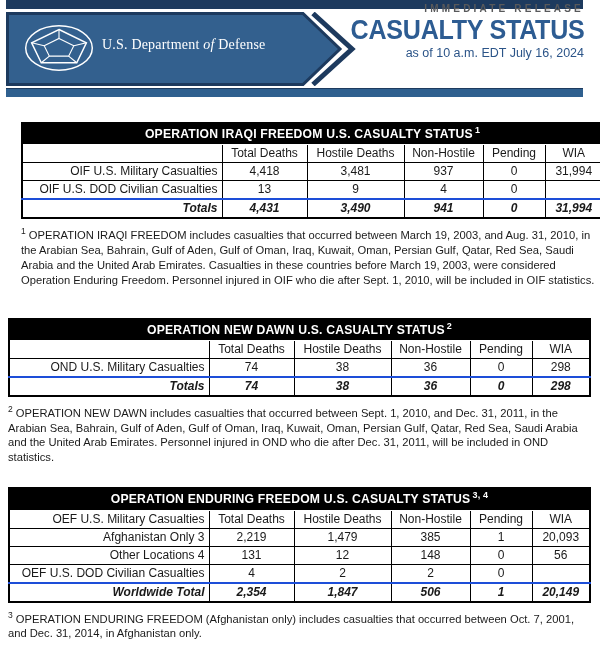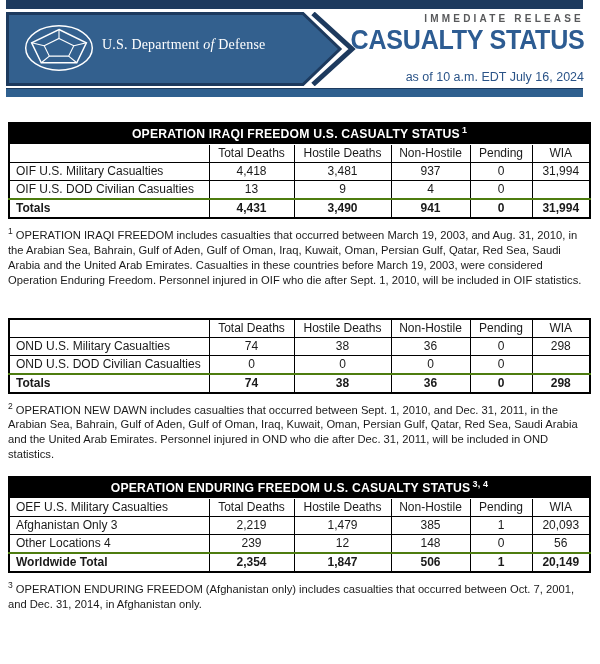--- a/index.html
+++ b/index.html
@@ -12,46 +12,46 @@
   .header{position:relative;height:96px;}
   .top-bar{position:absolute;left:6px;top:0;width:577px;height:9px;background:#1d3a5e;}
   .banner{position:absolute;left:6px;top:12px;width:350px;height:74px;}
   .logo{position:absolute;left:22px;top:20px;width:74px;height:56px;}
   .dept{
     position:absolute;left:102px;top:37px;color:#ffffff;
     font-family:"Liberation Serif","DejaVu Serif",serif;font-size:14px;letter-spacing:.2px;
     white-space:nowrap;
   }
   .dept i{font-style:italic;}
-  .hdr-right{position:absolute;right:16px;top:13px;text-align:right;}
+  .hdr-right{position:absolute;right:16px;top:3px;text-align:right;}
   .imm{font-size:10px;font-weight:bold;letter-spacing:3.2px;color:#58595b;}
   .cas{
     font-size:27px;font-weight:bold;color:#2d5c92;line-height:1.08;margin-top:2px;
     transform:scaleX(.93);transform-origin:100% 50%;white-space:nowrap;letter-spacing:-.3px;
   }
-  .asof{font-size:12.5px;color:#2b5488;margin-top:15px;}
+  .asof{font-size:12.5px;color:#2b5488;margin-top:1px;}
   .bottom-bar{position:absolute;left:6px;top:88px;width:577px;height:8px;background:#2f608f;border-top:1px solid #1d3a5e;}
   
   .content{position:relative;margin:0 8px;width:584px;}
-  .section:nth-child(1){margin-top:26px;}
+  .section:nth-child(1){margin-top:26px;margin-left:13px;}
   .section:nth-child(2){margin-top:30px;}
-  .section:nth-child(3){margin-top:14px;}
+  .section:nth-child(3){margin-top:22px;}
   table{
     border-collapse:collapse;table-layout:fixed;width:583px;
     font-size:12px;border:2px solid #000;
   }
   td{border:1px solid #000;padding:1px 4px;height:15px;text-align:center;line-height:1.25;
      overflow:hidden;white-space:nowrap;}
   td.ttl{
     background:#000;color:#fff;font-weight:bold;font-size:12.2px;letter-spacing:.2px;
     border:1px solid #fff;text-align:center;padding:1px 0 2px;
   }
   td.ttl sup{font-size:9px;margin-left:2px;}
-  td.lbl{text-align:left;padding-left:6px;}
-  tr.total-row td{font-weight:bold;border-top:2px solid #4d7c0f;}
+  td.lbl{text-align:right;padding-left:6px;}
+  tr.total-row td{font-weight:bold;border-top:2px solid #1d4ed8;font-style:italic;}
   p.fn{font-size:11.2px;line-height:1.33;margin:7px 0 0 0;width:585px;color:#1a1a1a;}
   p.fn sup{font-size:8.5px;}
 </style>
 </head>
 <body>
 
 <div class="header">
   <div class="top-bar"></div>
 
   <svg class="banner" viewBox="0 0 350 74" xmlns="http://www.w3.org/2000/svg">
@@ -139,42 +139,37 @@
         <colgroup>
           <col style="width: 200px;">
           <col style="width: 85px;">
           <col style="width: 97px;">
           <col style="width: 79px;">
           <col style="width: 62px;">
           <col style="width: 58px;">
         </colgroup>
         <tbody>
           <tr>
+            <td colspan="6" class="ttl"><span>OPERATION NEW DAWN U.S. CASUALTY STATUS</span><sup>2</sup></td>
+          </tr>
+          <tr>
             <td class="lbl"></td>
             <td>Total Deaths</td>
             <td>Hostile Deaths</td>
             <td>Non-Hostile</td>
             <td>Pending</td>
             <td>WIA</td>
           </tr>
           <tr>
             <td class="lbl">OND U.S. Military Casualties</td>
             <td>74</td>
             <td>38</td>
             <td>36</td>
             <td>0</td>
             <td>298</td>
-          </tr>
-          <tr>
-            <td class="lbl">OND U.S. DOD Civilian Casualties</td>
-            <td>0</td>
-            <td>0</td>
-            <td>0</td>
-            <td>0</td>
-            <td></td>
           </tr>
           <tr class="total-row">
             <td class="lbl">Totals</td>
             <td>74</td>
             <td>38</td>
             <td>36</td>
             <td>0</td>
             <td>298</td>
           </tr>
         </tbody>
@@ -206,25 +201,33 @@
           <tr>
             <td class="lbl">Afghanistan Only 3</td>
             <td>2,219</td>
             <td>1,479</td>
             <td>385</td>
             <td>1</td>
             <td>20,093</td>
           </tr>
           <tr>
             <td class="lbl">Other Locations 4</td>
-            <td>239</td>
+            <td>131</td>
             <td>12</td>
             <td>148</td>
             <td>0</td>
             <td>56</td>
+          </tr>
+          <tr>
+            <td class="lbl">OEF U.S. DOD Civilian Casualties</td>
+            <td>4</td>
+            <td>2</td>
+            <td>2</td>
+            <td>0</td>
+            <td></td>
           </tr>
           <tr class="total-row">
             <td class="lbl">Worldwide Total</td>
             <td>2,354</td>
             <td>1,847</td>
             <td>506</td>
             <td>1</td>
             <td>20,149</td>
           </tr>
         </tbody>

